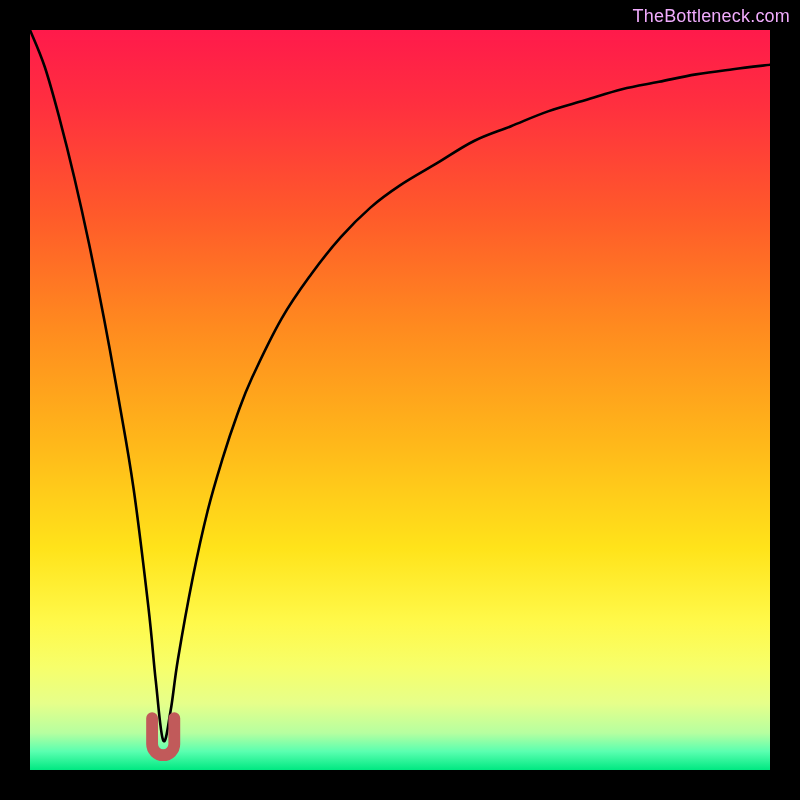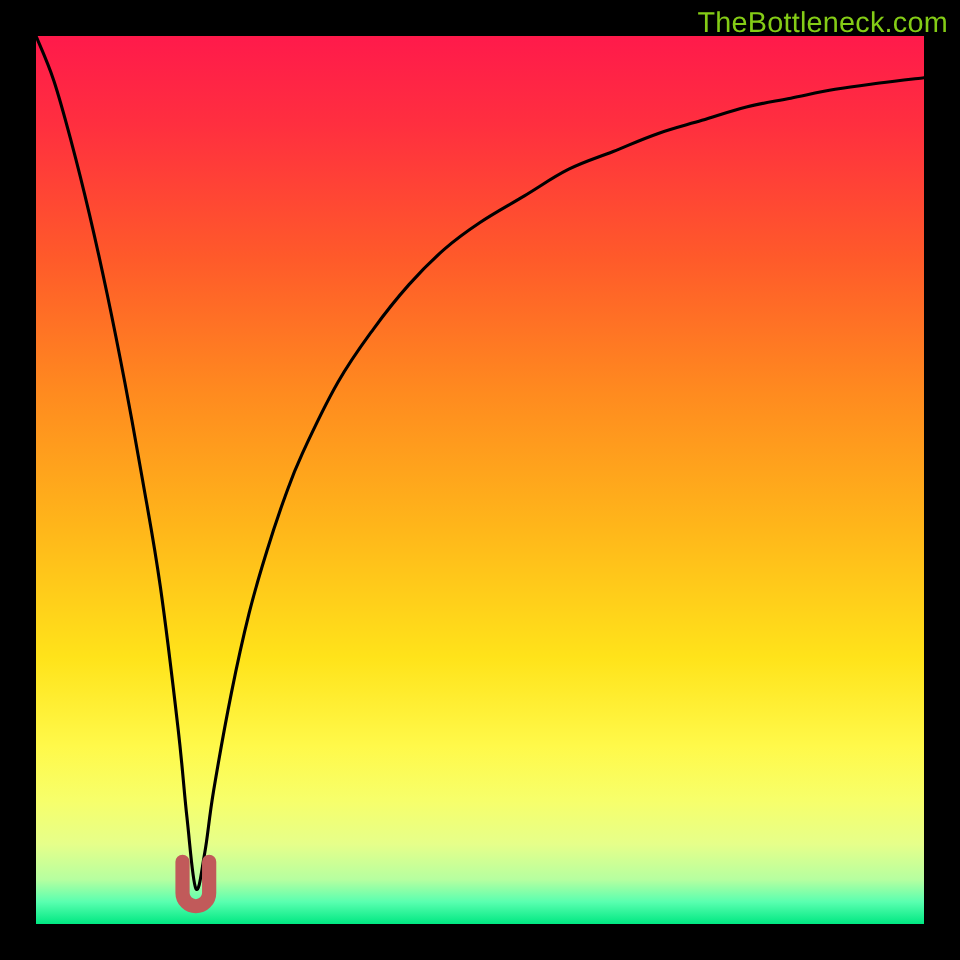--- a/index.html
+++ b/index.html
@@ -31,22 +31,22 @@
     position: absolute;
     left: 0;
     top: 0;
     width: 100%;
     height: 100%;
   }
   .watermark {
     position: absolute;
     top: 6px;
     right: 10px;
-    color: #84cc16;
-    font-size: 24px;
+    color: #f0abfc;
+    font-size: 18px;
     font-weight: 500;
     letter-spacing: 0.2px;
   }
   svg.curve {
     position: absolute;
     left: 0;
     top: 0;
     width: 100%;
     height: 100%;
   }

